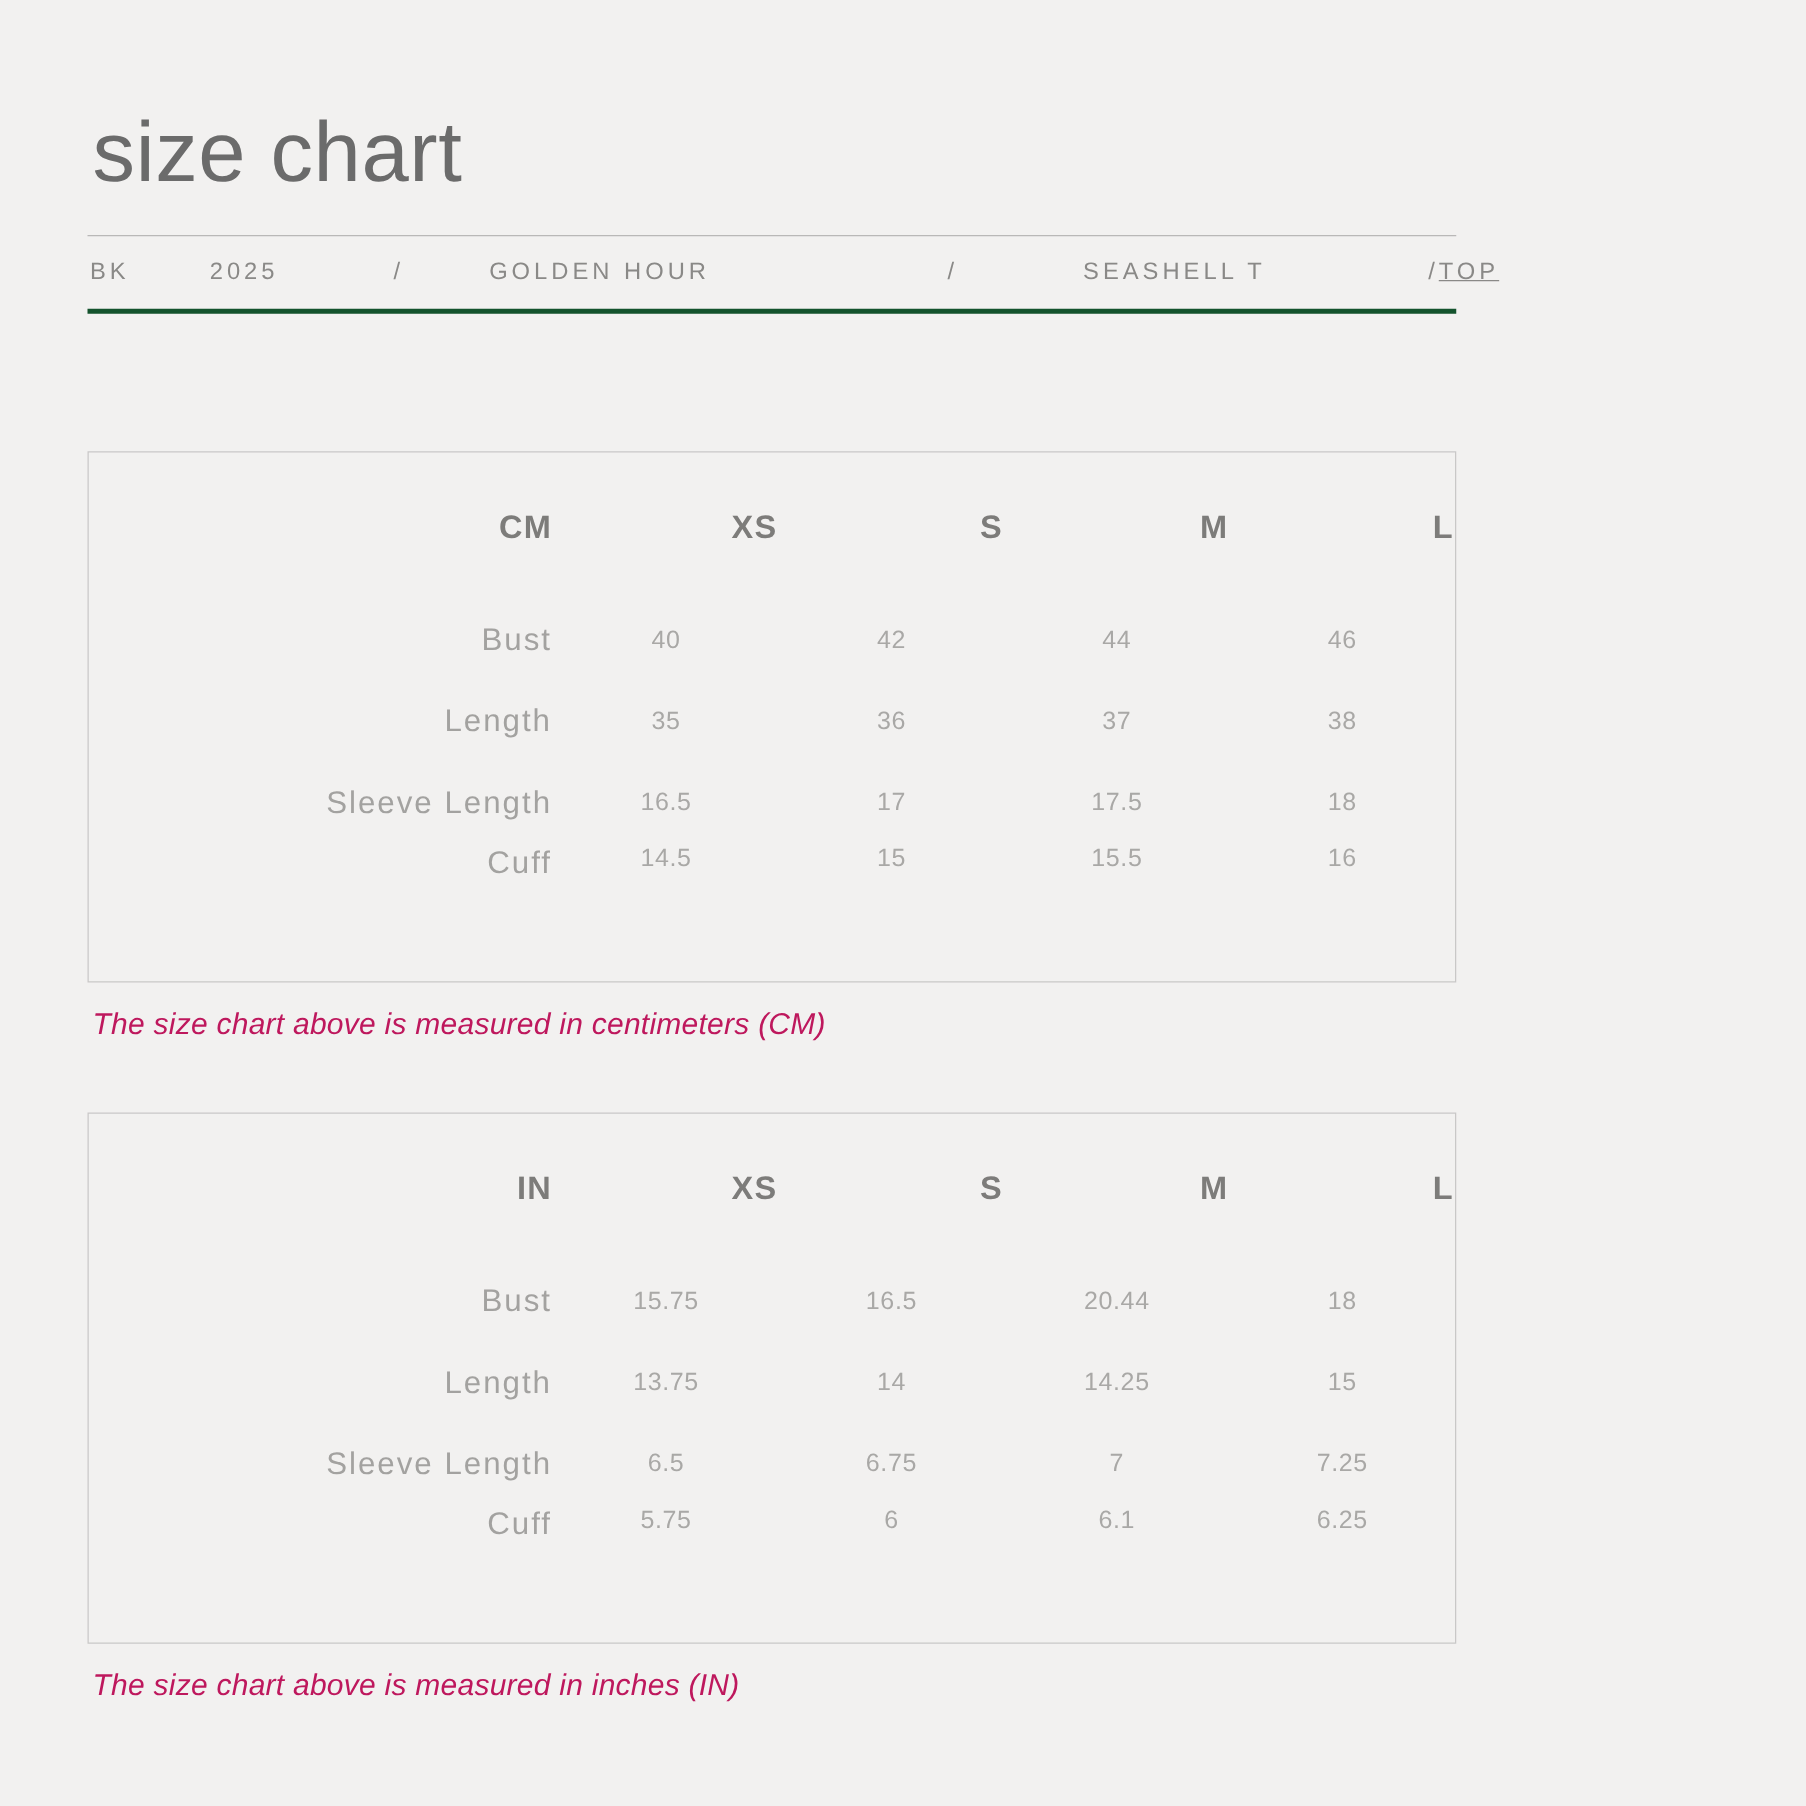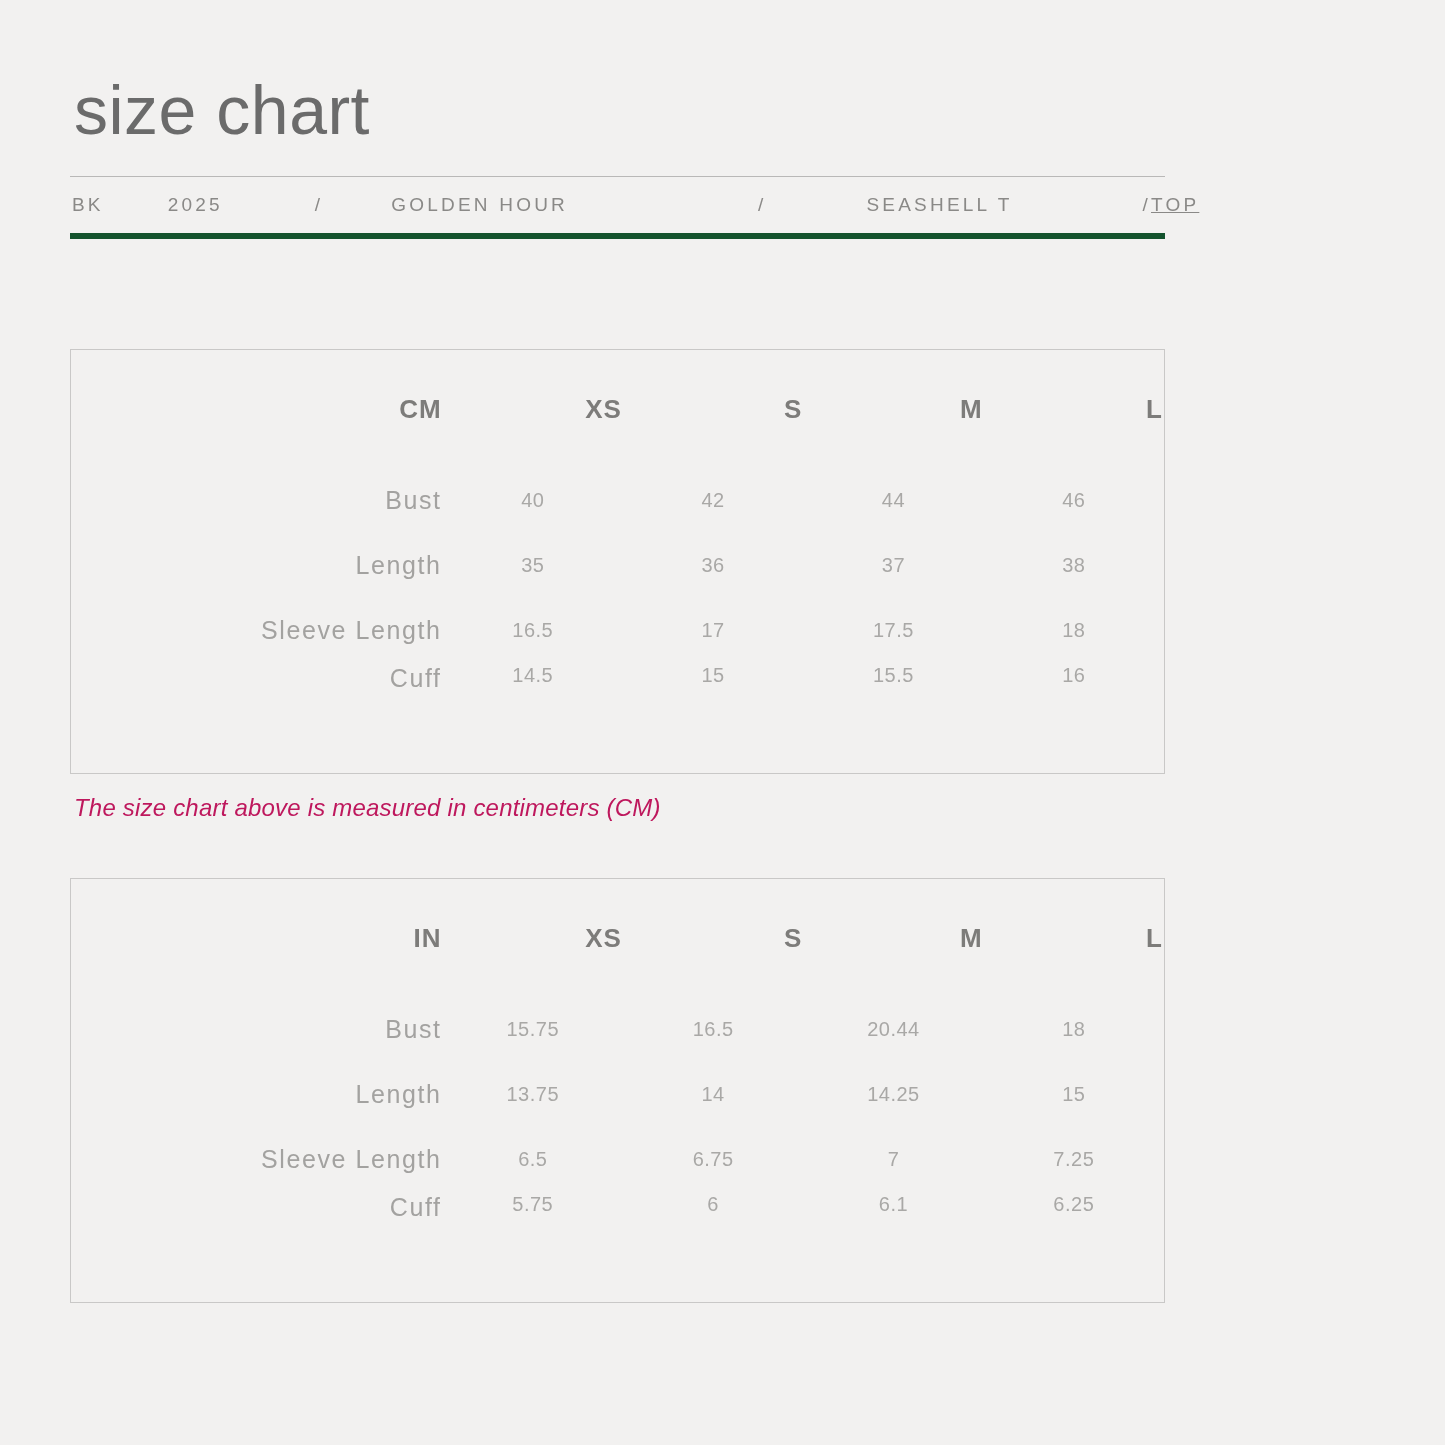--- a/index.html
+++ b/index.html
@@ -9,41 +9,41 @@
     width: 1445px;
     height: 1445px;
     background: #f2f1f0;
     font-family: "Liberation Sans", sans-serif;
   }
   .page {
     position: relative;
     width: 1235px;
     height: 1445px;
     background: #f2f1f0;
-    padding: 4px 70px;
+    padding: 16px 70px;
   }
   
   .title {
     font-size: 68px;
     font-weight: 400;
     color: #6b6b6b;
     letter-spacing: 0.5px;
     padding-top: 72px;
     padding-left: 4px;
     line-height: 1.0;
   }
   .rule {
     border-top: 1px solid #b9b8b7;
     margin-top: 32px;
   }
   .breadcrumb {
     display: flex;
     align-items: center;
     height: 62px;
-    border-bottom: 6px solid #14532d;
+    border-bottom: 4px solid #14532d;
     color: #8a8987;
     font-size: 19px;
     letter-spacing: 3.2px;
   }
   .bc-item { white-space: nowrap; }
   .bc-bk { padding-left: 2px; }
   .bc-year { padding-left: 64px; }
   .bc-sep1 { padding-left: 92px; }
   .bc-collection { padding-left: 68px; text-align: center; }
   .bc-sep2 { padding-left: 190px; }
@@ -223,14 +223,15 @@
         <tr>
           <td class="rowlabel">Cuff</td>
           <td class="val">5.75</td>
           <td class="val">6</td>
           <td class="val">6.1</td>
           <td class="val">6.25</td>
         </tr>
       </tbody>
     </table>
   </div>
+  <div class="caption">The size chart above is measured in  inches (IN)</div>
 
 </div>
 
 </body></html>

